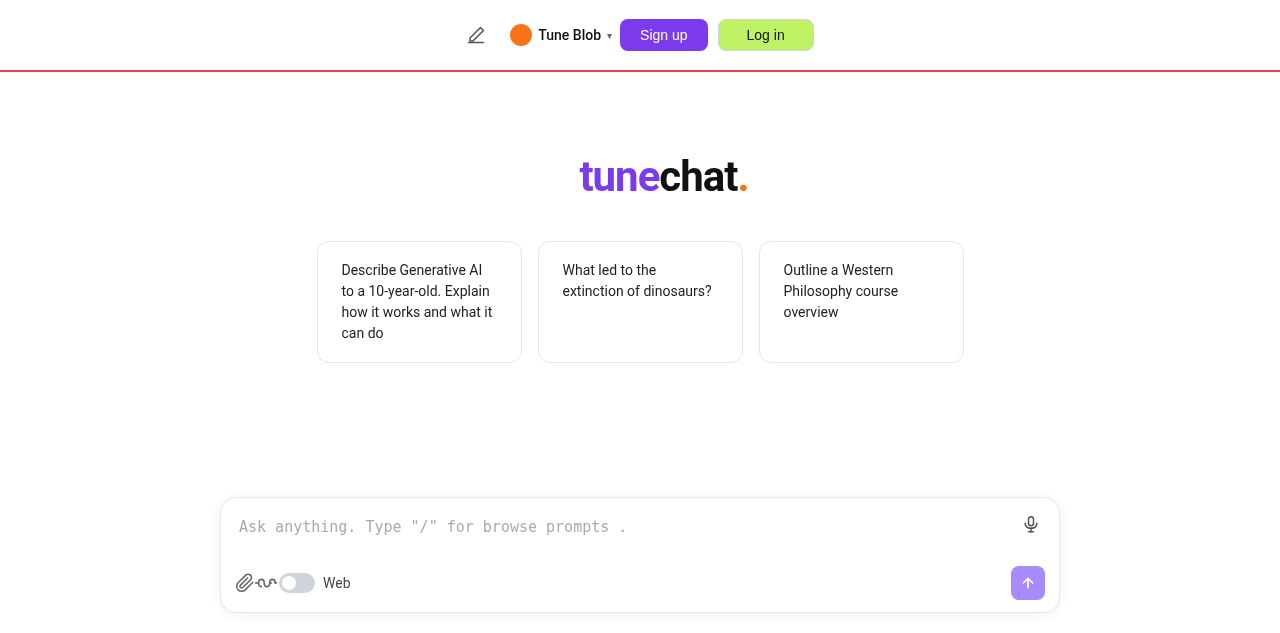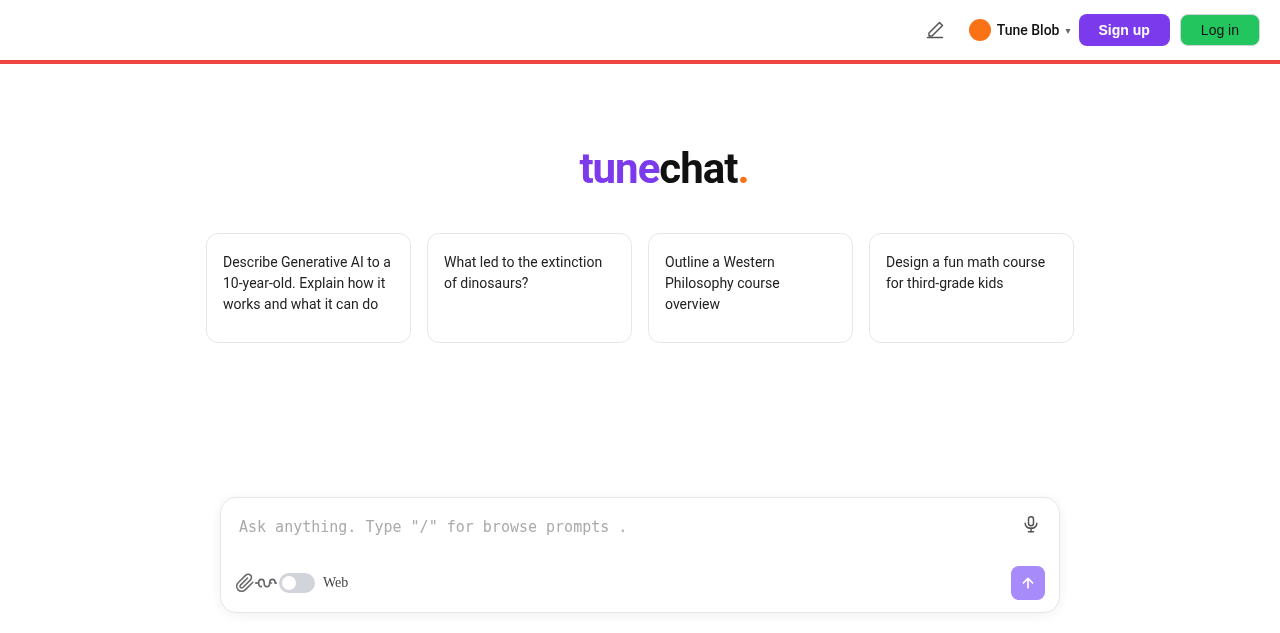--- a/index.html
+++ b/index.html
@@ -14,24 +14,24 @@
       width: 1280px;
       height: 633px;
       overflow: hidden;
       position: relative;
     }
 
     
     .header {
       display: flex;
       align-items: center;
-      justify-content: flex-end;
+      justify-content: center;
       padding: 12px 20px;
-      border-bottom: 4px solid #ef4444;
-      height: 64px;
+      border-bottom: 2px solid #ef4444;
+      height: 72px;
     }
 
     .header-left {
       display: flex;
       align-items: center;
       gap: 16px;
     }
 
     .new-chat-icon {
       width: 20px;
@@ -73,29 +73,29 @@
       gap: 10px;
     }
 
     .signup-btn {
       background: #7c3aed;
       color: white;
       border: none;
       padding: 8px 20px;
       border-radius: 8px;
       font-size: 14px;
-      font-weight: 700;
+      font-weight: 400;
       cursor: pointer;
     }
 
     .login-btn {
-      background: #22c55e;
+      background: #bef264;
       color: #111;
       border: 1.5px solid #d1d5db;
-      padding: 7px 20px;
+      padding: 7px 28px;
       border-radius: 8px;
       font-size: 14px;
       font-weight: 500;
       cursor: pointer;
     }
 
     
     .main {
       display: flex;
       flex-direction: column;
@@ -129,21 +129,21 @@
       display: flex;
       gap: 16px;
       margin-bottom: 40px;
     }
 
     .card {
       width: 205px;
       min-height: 110px;
       border: 1.5px solid #e5e7eb;
       border-radius: 12px;
-      padding: 18px 16px;
+      padding: 18px 24px;
       cursor: pointer;
       background: white;
       transition: border-color 0.2s, box-shadow 0.2s;
     }
 
     .card-text {
       font-size: 14px;
       color: #222;
       line-height: 1.5;
     }
@@ -177,21 +177,20 @@
 
     .chat-input::placeholder {
       color: #aaa;
     }
 
     .chat-toolbar {
       display: flex;
       align-items: center;
       padding: 8px 14px 12px 14px;
       gap: 0;
-      font-family: Liberation Serif, serif;
     }
 
     .toolbar-icon {
       color: #666;
       cursor: pointer;
       display: flex;
       align-items: center;
       justify-content: center;
     }
 
@@ -286,23 +285,20 @@
 
   <div class="cards-container">
     <div class="card">
       <span class="card-text">Describe Generative AI to a 10-year-old. Explain how it works and what it can do</span>
     </div>
     <div class="card">
       <span class="card-text">What led to the extinction of dinosaurs?</span>
     </div>
     <div class="card">
       <span class="card-text">Outline a Western Philosophy course overview</span>
-    </div>
-    <div class="card">
-      <span class="card-text">Design a fun math course for third-grade kids</span>
     </div>
   </div>
 </div>
 
 <div class="chat-container">
   <div class="input-wrapper">
     <textarea class="chat-input" rows="1" placeholder="Ask anything. Type &quot;/&quot; for browse prompts ." style=""></textarea>
     <div class="mic-icon">
       <svg width="20" height="20" viewBox="0 0 24 24" fill="none" xmlns="http://www.w3.org/2000/svg">
         <rect x="9" y="2" width="6" height="11" rx="3" stroke="#555" stroke-width="1.8"></rect>

